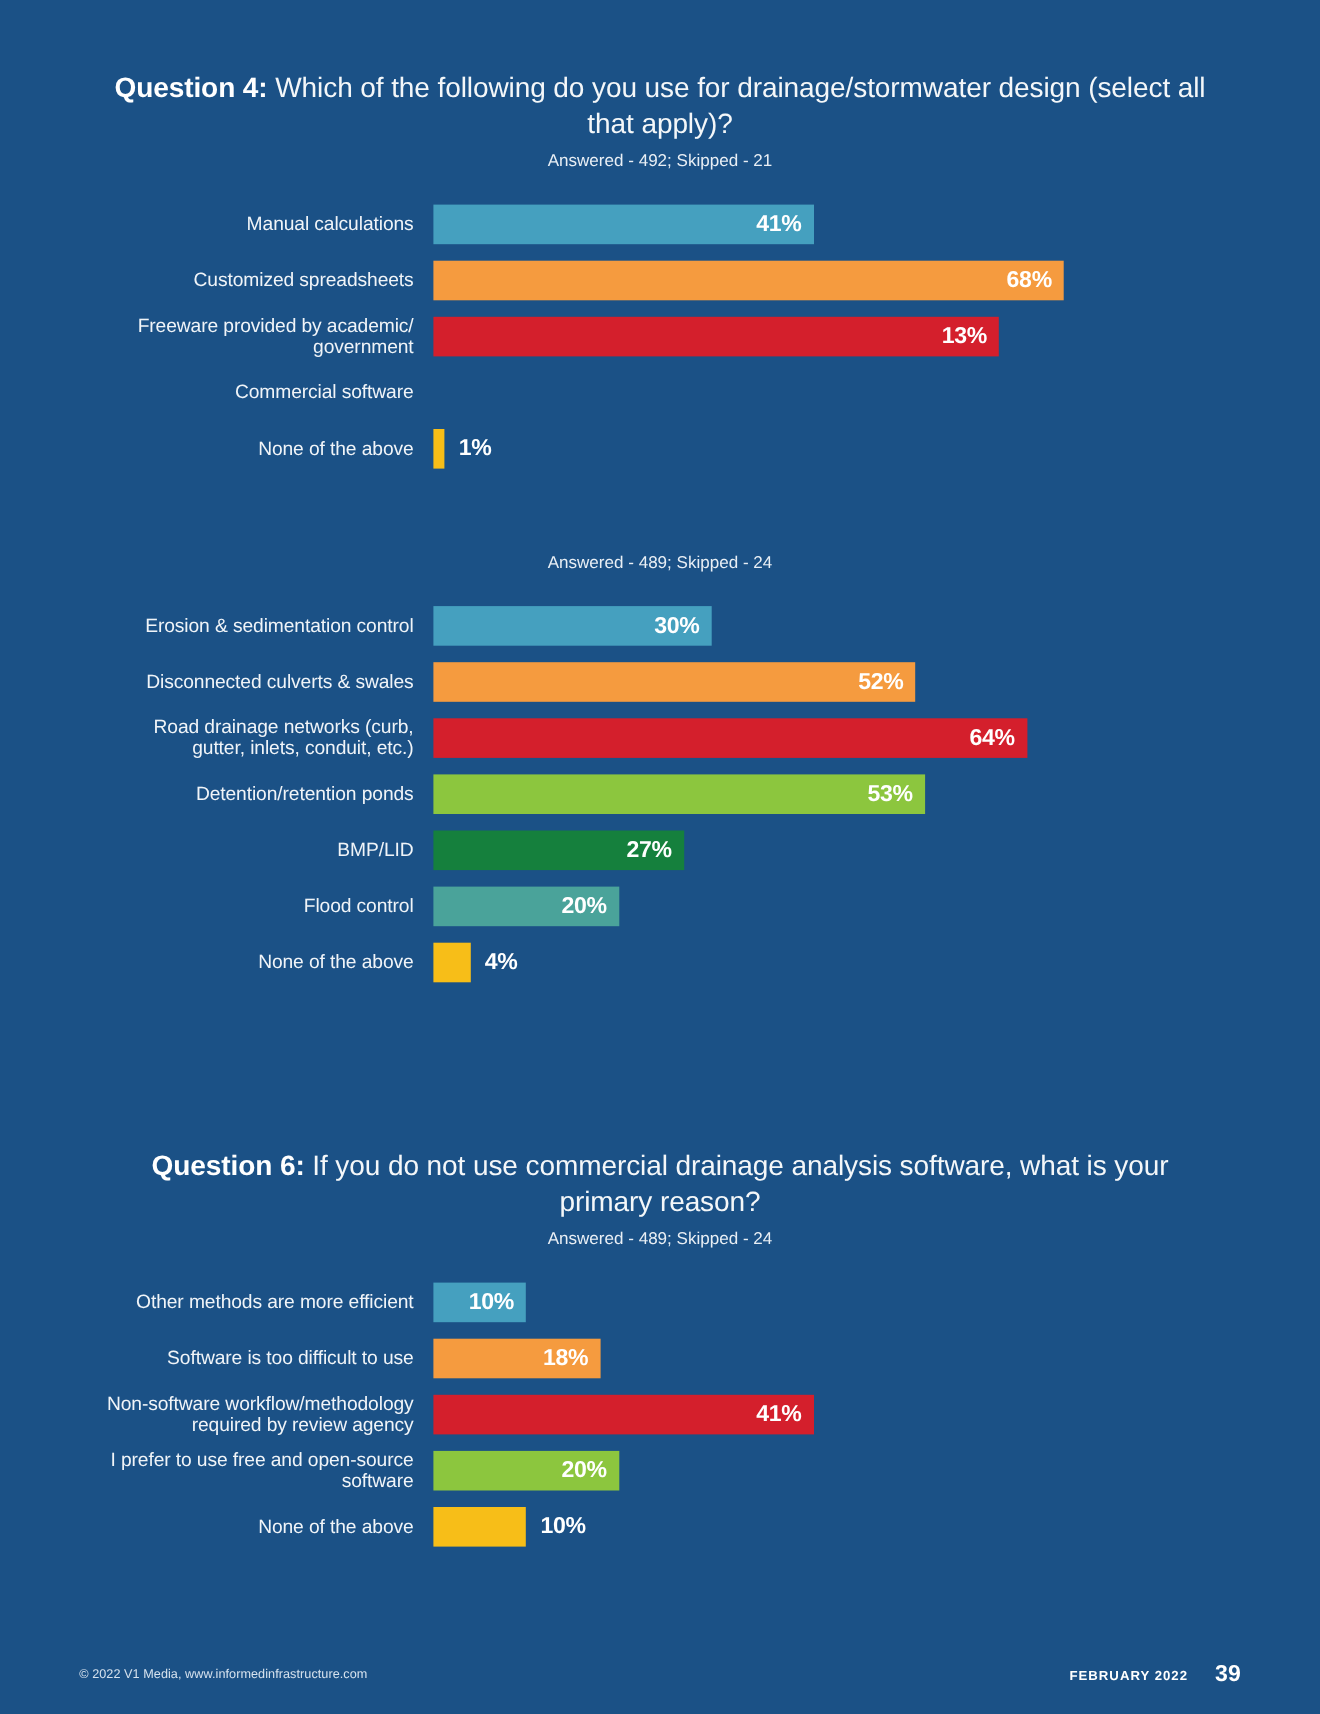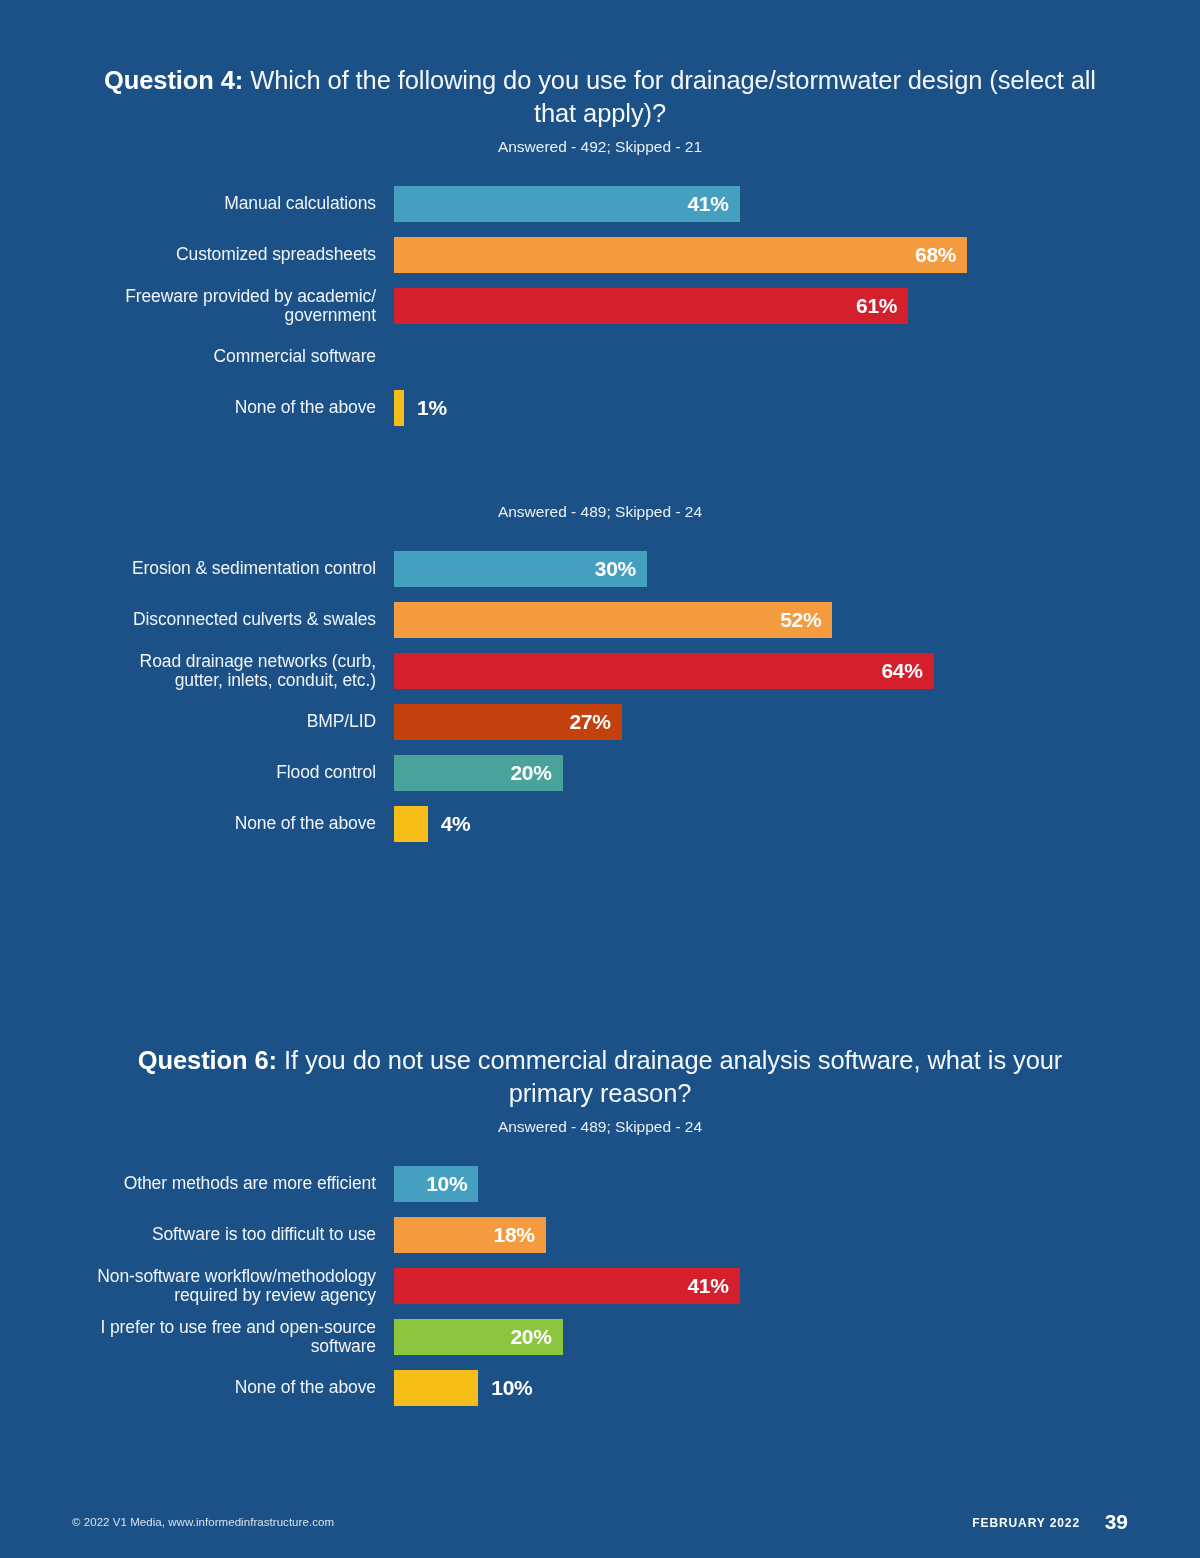--- a/index.html
+++ b/index.html
@@ -162,21 +162,21 @@
             <div class="bar" style="width: 573.24px; background: rgb(245, 155, 63);">
               <span class="inval">68%</span>
             </div>
           </div>
         </div>
         <div class="row">
           <div class="label">Freeware provided by academic/
 government</div>
           <div class="bar-wrap">
             <div class="bar" style="width: 514.23px; background: rgb(212, 31, 44);">
-              <span class="inval">61%</span>
+              <span class="inval">13%</span>
             </div>
           </div>
         </div>
         <div class="row">
           <div class="label">Commercial software</div>
         </div>
         <div class="row">
           <div class="label">None of the above</div>
           <div class="bar-wrap">
             <div class="bar" style="width: 10px; background: rgb(247, 190, 24);"></div>
@@ -208,23 +208,31 @@
         <div class="row">
           <div class="label">Road drainage networks (curb,
 gutter, inlets, conduit, etc.)</div>
           <div class="bar-wrap">
             <div class="bar" style="width: 539.52px; background: rgb(212, 31, 44);">
               <span class="inval">64%</span>
             </div>
           </div>
         </div>
         <div class="row">
+          <div class="label">Detention/retention ponds</div>
+          <div class="bar-wrap">
+            <div class="bar" style="width: 446.79px; background: rgb(140, 198, 62);">
+              <span class="inval">53%</span>
+            </div>
+          </div>
+        </div>
+        <div class="row">
           <div class="label">BMP/LID</div>
           <div class="bar-wrap">
-            <div class="bar" style="width: 227.61px; background: #c2410c; padding-left: 24px;">
+            <div class="bar" style="width: 227.61px; background: #15803d; padding-left: 24px;">
               <span class="inval">27%</span>
             </div>
           </div>
         </div>
         <div class="row">
           <div class="label">Flood control</div>
           <div class="bar-wrap">
             <div class="bar" style="width: 168.6px; background: rgb(74, 163, 154);">
               <span class="inval">20%</span>
             </div>

